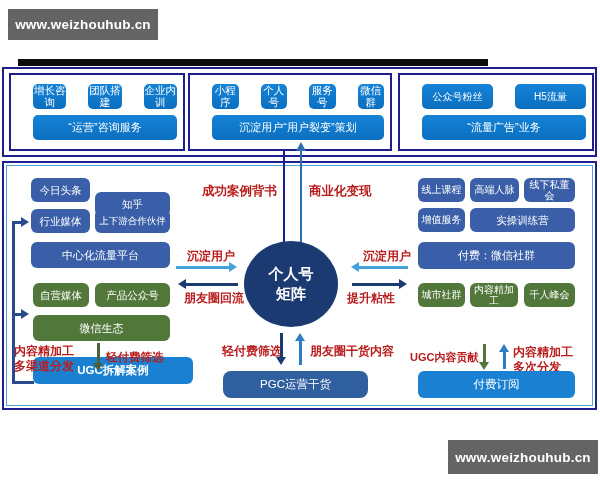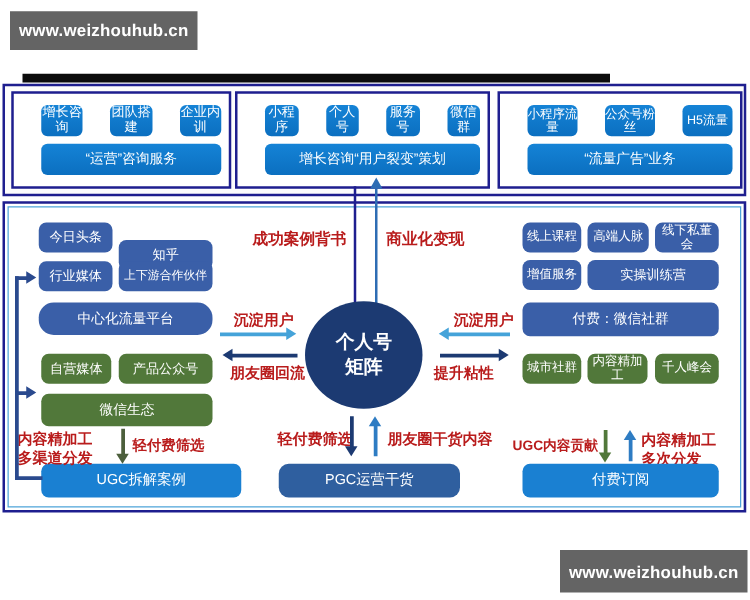--- a/index.html
+++ b/index.html
@@ -65,51 +65,50 @@
       <div class="tbtn twide">“运营”咨询服务</div>
     </div>
 
     <div class="tgroup" style="left:184px;top:4px;width:204px;height:78px;">
       <div class="trow">
         <div class="tbtn">小程序</div>
         <div class="tbtn">个人号</div>
         <div class="tbtn">服务号</div>
         <div class="tbtn">微信群</div>
       </div>
-      <div class="tbtn twide">增长咨询“用户裂变”策划</div>
+      <div class="tbtn twide">沉淀用户“用户裂变”策划</div>
     </div>
 
     <div class="tgroup" style="left:394px;top:4px;width:196px;height:78px;">
       <div class="trow">
-        <div class="tbtn" style="font-size:10px;">小程序流量</div>
         <div class="tbtn" style="font-size:10px;">公众号粉丝</div>
         <div class="tbtn" style="font-size:10px;">H5流量</div>
       </div>
       <div class="tbtn twide">“流量广告”业务</div>
     </div>
   </div>
 
   <div class="mainsec" style="left:2px;top:161px;width:595px;height:249px;"></div>
 
   <div class="ln" style="left:283px;top:149px;width:2px;height:94px;background:#1e1e8f;"></div>
   <div class="ln" style="left:300px;top:151px;width:2px;height:92px;background:#2e6db4;"></div>
   <div class="tri" style="left:296px;top:142px;border-left:5px solid transparent;border-right:5px solid transparent;border-bottom:9px solid #2e6db4;"></div>
 
   <div class="lbl" style="left:202px;top:184px;font-size:12.5px;">成功案例背书</div>
   <div class="lbl" style="left:309px;top:184px;font-size:12.5px;">商业化变现</div>
 
   <div class="box dkblue" style="left:31px;top:178px;width:59px;height:24px;font-size:10.5px;">今日头条</div>
   <div class="box dkblue" style="left:95px;top:178px;width:75px;height:24px;font-size:10.5px;margin-top:14px;">知乎</div>
   <div class="box dkblue" style="left:31px;top:209px;width:59px;height:24px;font-size:10.5px;">行业媒体</div>
   <div class="box dkblue" style="left:95px;top:209px;width:75px;height:24px;font-size:9.5px;">上下游合作伙伴</div>
-  <div class="box dkblue" style="left:31px;top:242px;width:139px;height:26px;font-size:11px;border-radius:12px;">中心化流量平台</div>
+  <div class="box dkblue" style="left:31px;top:242px;width:139px;height:26px;font-size:11px;">中心化流量平台</div>
   <div class="box green" style="left:33px;top:283px;width:56px;height:24px;font-size:10.5px;">自营媒体</div>
   <div class="box green" style="left:95px;top:283px;width:75px;height:24px;font-size:10.5px;">产品公众号</div>
   <div class="box green" style="left:33px;top:315px;width:137px;height:26px;font-size:11px;">微信生态</div>
-  <div class="box bright" style="left:33px;top:371px;width:160px;height:27px;font-size:11.5px;">UGC拆解案例</div>
+  <div class="box bright" style="left:33px;top:357px;width:160px;height:27px;font-size:11.5px;font-weight:bold;">UGC拆解案例</div>
 
   <div class="lbl" style="left:14px;top:344px;font-size:12px;">内容精加工
 多渠道分发</div>
   <div class="lbl" style="left:106px;top:350px;font-size:11.5px;">轻付费筛选</div>
 
   <div class="ln" style="left:97px;top:343px;width:3px;height:22px;background:#4c5f3c;"></div>
   <div class="tri" style="left:93px;top:363px;border-left:5px solid transparent;border-right:5px solid transparent;border-top:8px solid #4c5f3c;"></div>
 
   <div class="ln" style="left:12px;top:221px;width:3px;height:163px;background:#2a4a8e;"></div>
   <div class="ln" style="left:12px;top:381px;width:22px;height:3px;background:#2a4a8e;"></div>

